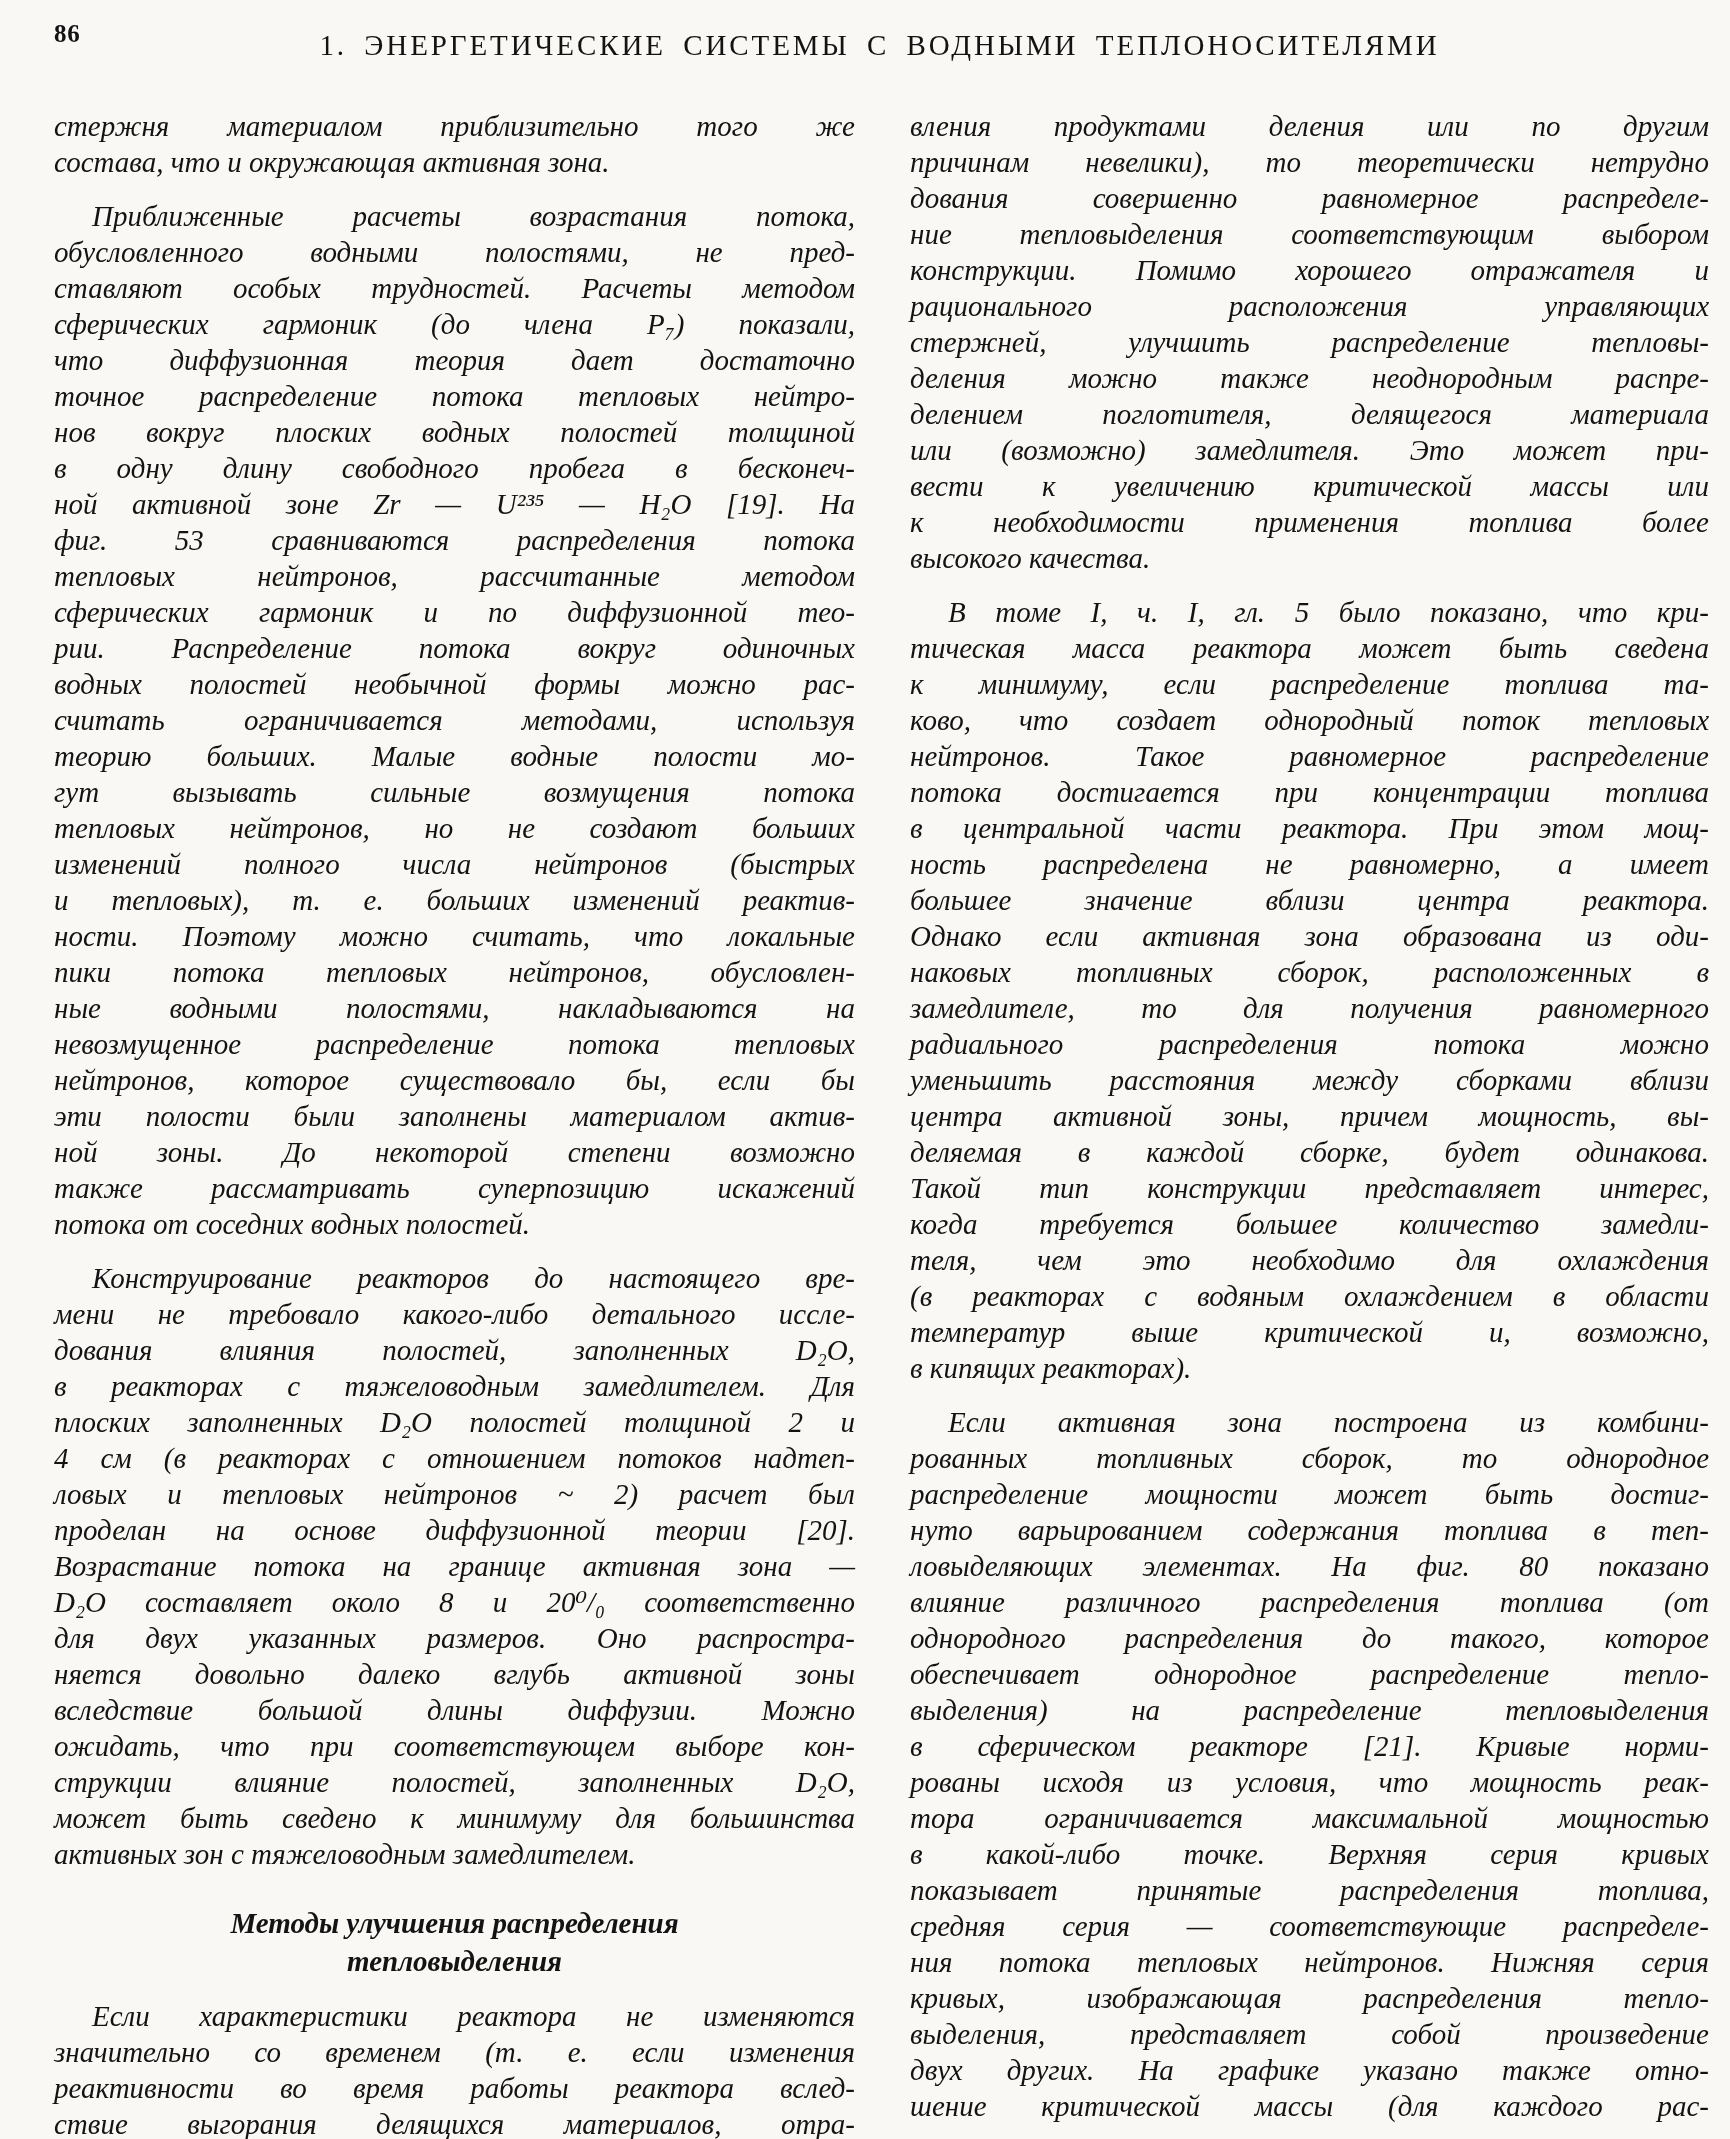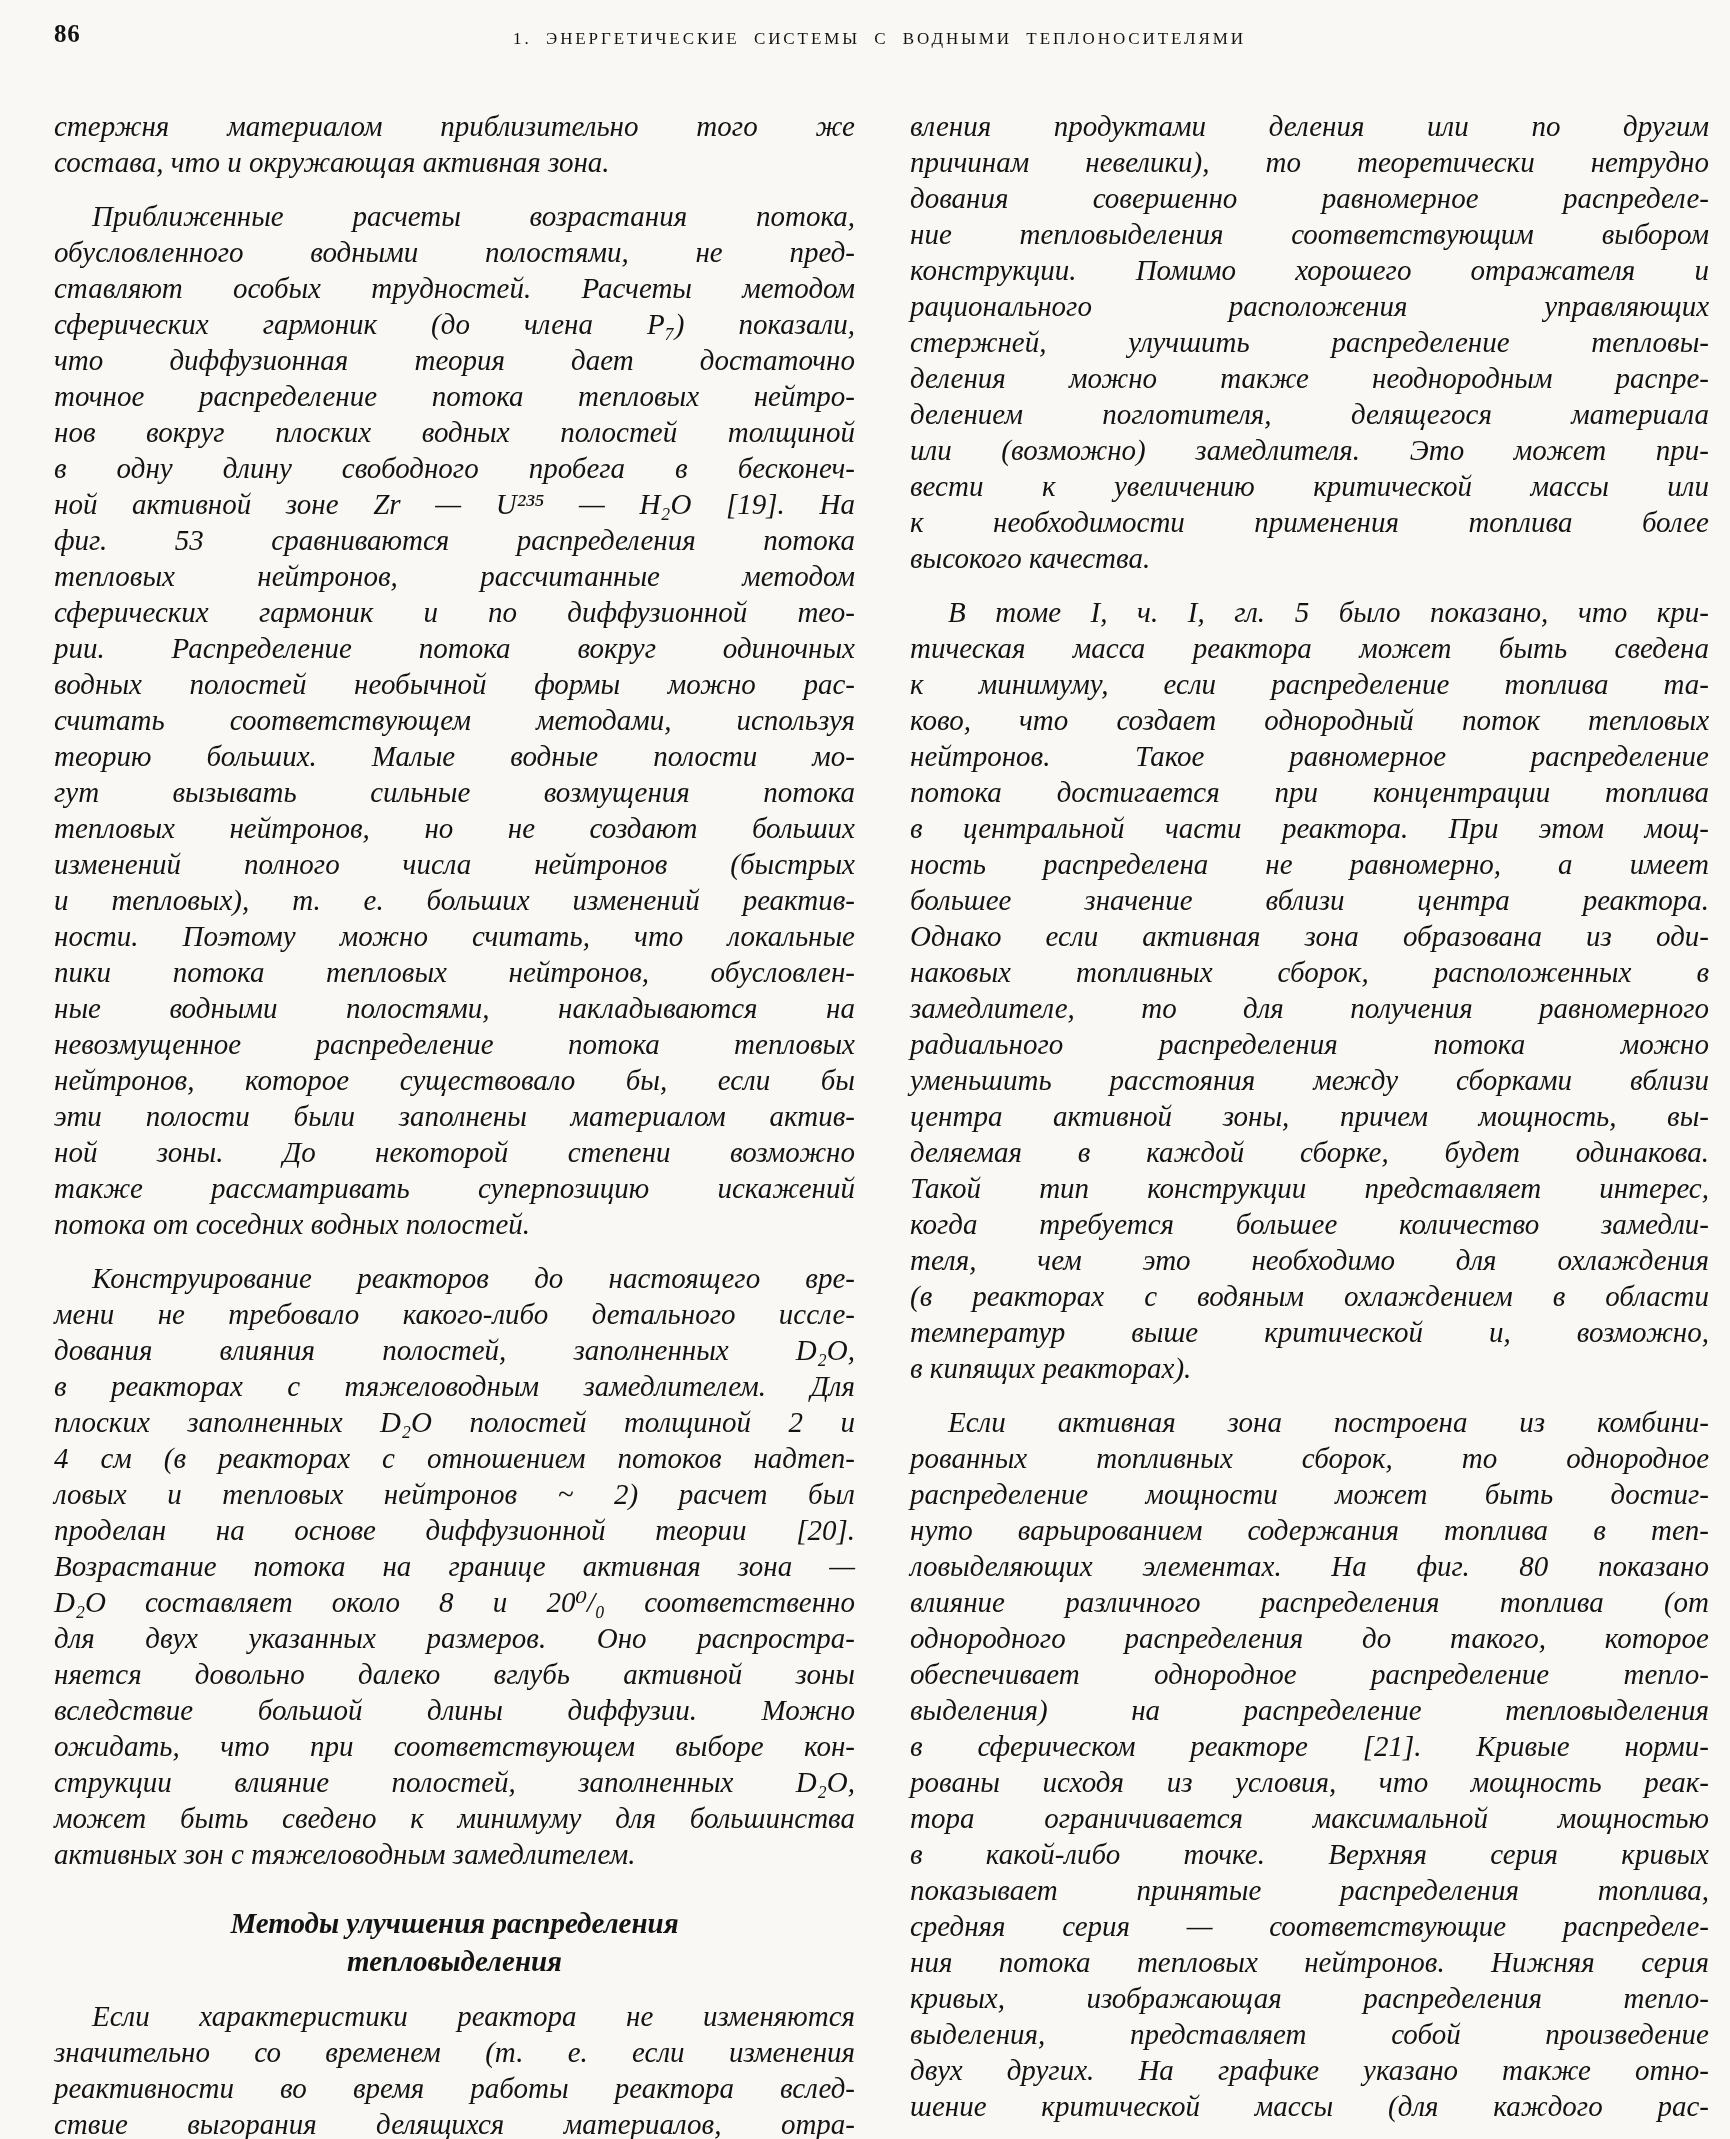--- a/index.html
+++ b/index.html
@@ -34,21 +34,21 @@
     font-size: 25px;
     font-weight: bold;
     letter-spacing: 0.7px;
   }
   .running-head {
     position: absolute;
     left: 0;
     right: 0;
     top: 11.5px;
     text-align: center;
-    font-size: 17px;
+    font-size: 29px;
     letter-spacing: 2.9px;
     word-spacing: 7.2px;
     white-space: nowrap;
   }
   .columns {
     position: absolute;
     top: 108px;
     left: 54px;
     display: flex;
     gap: 55px;
@@ -111,21 +111,21 @@
           <div class="line">что диффузионная теория дает достаточно</div>
           <div class="line">точное распределение потока тепловых нейтро-</div>
           <div class="line">нов вокруг плоских водных полостей толщиной</div>
           <div class="line">в одну длину свободного пробега в бесконеч-</div>
           <div class="line">ной активной зоне Zr — U²³⁵ — H₂O [19]. На</div>
           <div class="line">фиг. 53 сравниваются распределения потока</div>
           <div class="line">тепловых нейтронов, рассчитанные методом</div>
           <div class="line">сферических гармоник и по диффузионной тео-</div>
           <div class="line">рии. Распределение потока вокруг одиночных</div>
           <div class="line">водных полостей необычной формы можно рас-</div>
-          <div class="line">считать соответствующем методами, используя</div>
+          <div class="line">считать ограничивается методами, используя</div>
           <div class="line">теорию больших. Малые водные полости мо-</div>
           <div class="line">гут вызывать сильные возмущения потока</div>
           <div class="line">тепловых нейтронов, но не создают больших</div>
           <div class="line">изменений полного числа нейтронов (быстрых</div>
           <div class="line">и тепловых), т. е. больших изменений реактив-</div>
           <div class="line">ности. Поэтому можно считать, что локальные</div>
           <div class="line">пики потока тепловых нейтронов, обусловлен-</div>
           <div class="line">ные водными полостями, накладываются на</div>
           <div class="line">невозмущенное распределение потока тепловых</div>
           <div class="line">нейтронов, которое существовало бы, если бы</div>

